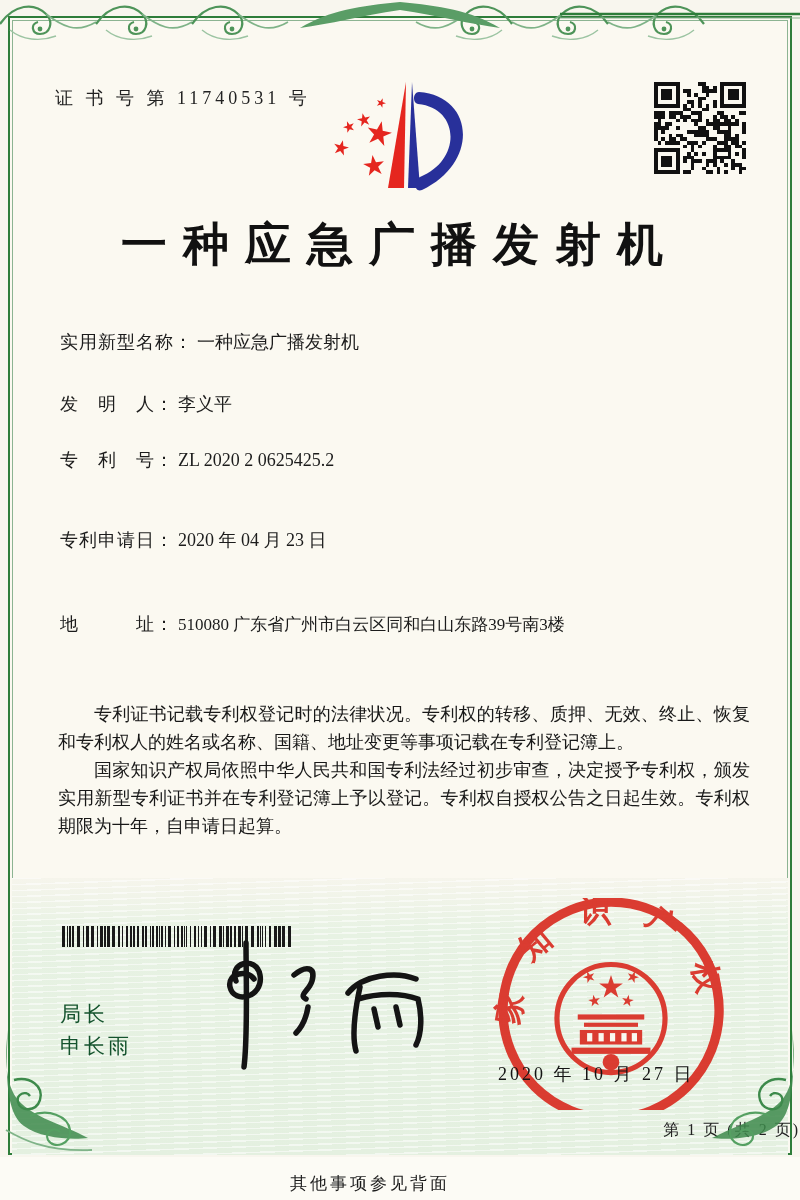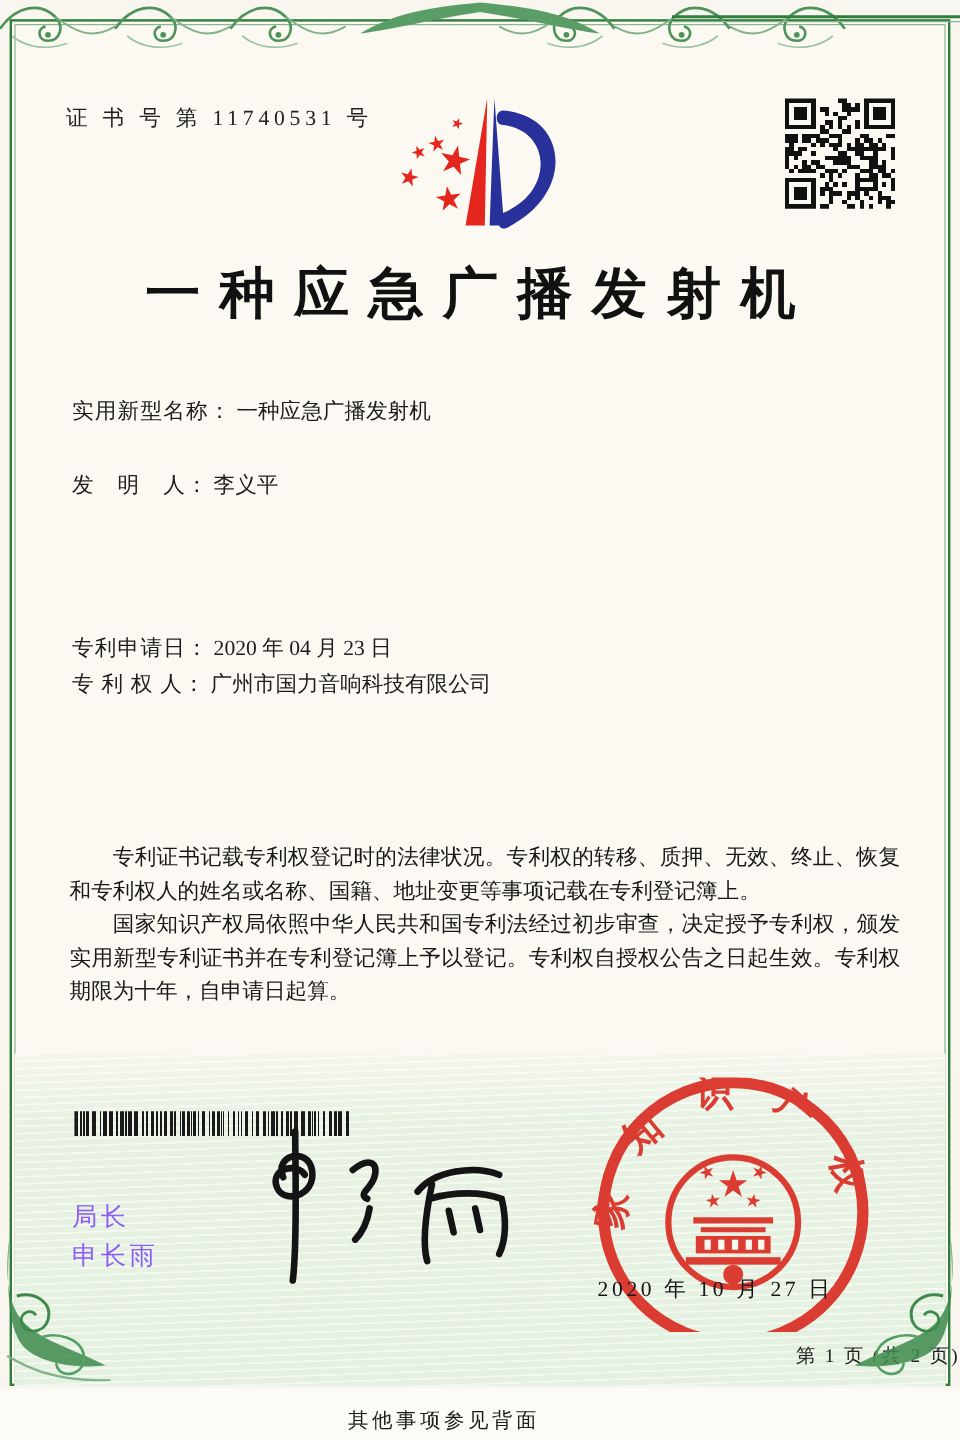--- a/index.html
+++ b/index.html
@@ -34,21 +34,21 @@
   .fvalue { margin-left:4px; }
   .grant-no { position:absolute; left:394px; top:0; }
 
   .paragraphs { position:absolute; left:58px; top:700px; width:692px;
                 font-size:18px; line-height:28px; text-align:justify; color:#181818; }
   .paragraphs p { text-indent:2em; }
 
   .barcode { position:absolute; left:62px; top:926px; }
 
   .officer { position:absolute; left:60px; top:1000px; font-family:"Liberation Sans","DejaVu Sans",sans-serif;
-             font-size:21px; color:#8b5cf6; letter-spacing:3px; }
+             font-size:21px; color:#14532d; letter-spacing:3px; }
   .officer .name { margin-top:4px; }
 
   .signature { position:absolute; left:190px; top:935px; }
 
   .seal { position:absolute; left:486px; top:898px; }
   .seal-date { position:absolute; left:498px; top:1062px; font-size:18px; letter-spacing:3px; color:#141414; white-space:nowrap; }
 
   .page-footer { position:absolute; left:0; right:0; top:1120px; text-align:right; font-size:16px; letter-spacing:2px; color:#222; }
   .back-note { position:absolute; left:0; right:60px; top:1172px; text-align:center; font-size:17px; letter-spacing:3px; color:#1b1b1b; }
 
@@ -434,25 +434,28 @@
       </svg>
 
     <div class="title">一种应急广播发射机</div>
 
     <div class="field" style="top:330px">
       <span class="flabel">实用新型名称：</span><span class="fvalue">一种应急广播发射机</span>
     </div>
     <div class="field" style="top:392px">
       <span class="flabel">发　明　人：</span><span class="fvalue">李义平</span>
     </div>
+    <div class="field" style="top:448px">
+      <span class="flabel">专　利　号：</span><span class="fvalue">ZL 2020 2 0625425.2</span>
+    </div>
     <div class="field" style="top:528px">
       <span class="flabel">专利申请日：</span><span class="fvalue">2020 年 04 月 23 日</span>
     </div>
-    <div class="field" style="top:558px">
-      <span class="flabel">专 利 权 人：</span><span class="fvalue">广州市国力音响科技有限公司</span>
+    <div class="field" style="top:612px">
+      <span class="flabel">地　　　址：</span><span class="fvalue" style="font-size:17px">510080 广东省广州市白云区同和白山东路39号南3楼</span>
     </div>
 
     <div class="paragraphs">
       <p>专利证书记载专利权登记时的法律状况。专利权的转移、质押、无效、终止、恢复和专利权人的姓名或名称、国籍、地址变更等事项记载在专利登记簿上。</p>
       <p>国家知识产权局依照中华人民共和国专利法经过初步审查，决定授予专利权，颁发实用新型专利证书并在专利登记簿上予以登记。专利权自授权公告之日起生效。专利权期限为十年，自申请日起算。</p>
     </div>
 
     <svg class="barcode" id="bcSvg" width="230" height="21" viewBox="0 0 230 21" shape-rendering="crispEdges">
         <g fill="#191919">
           <rect x="0" y="0" width="3" height="21"></rect>

